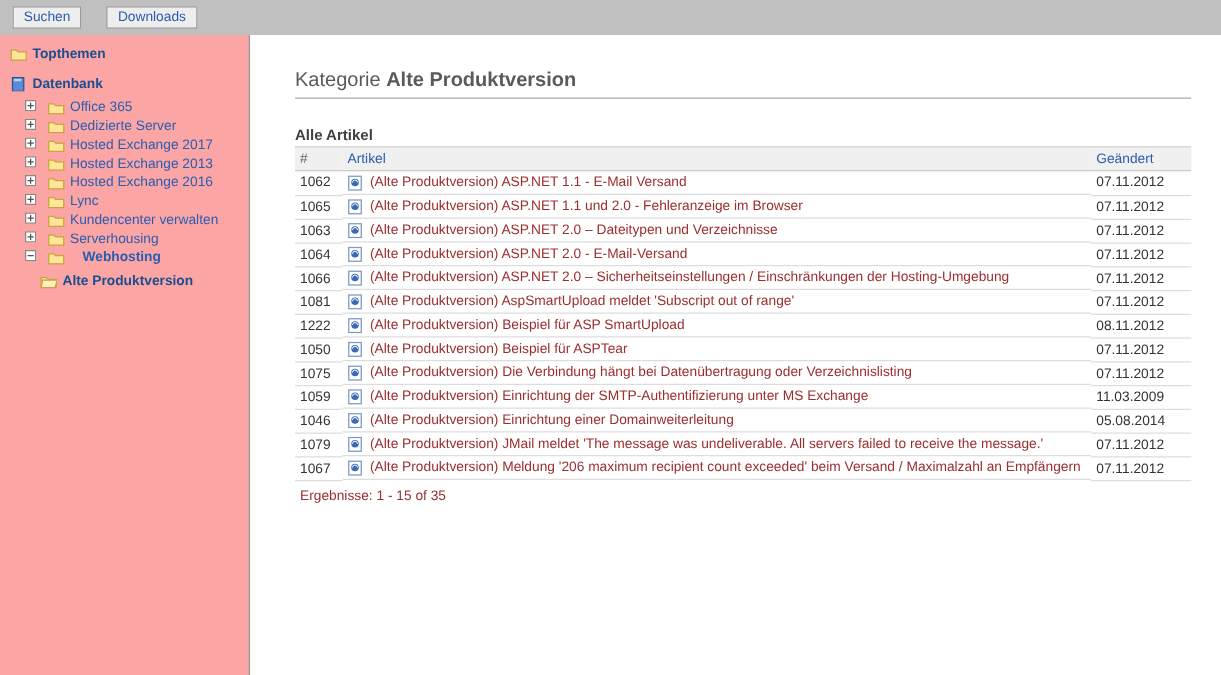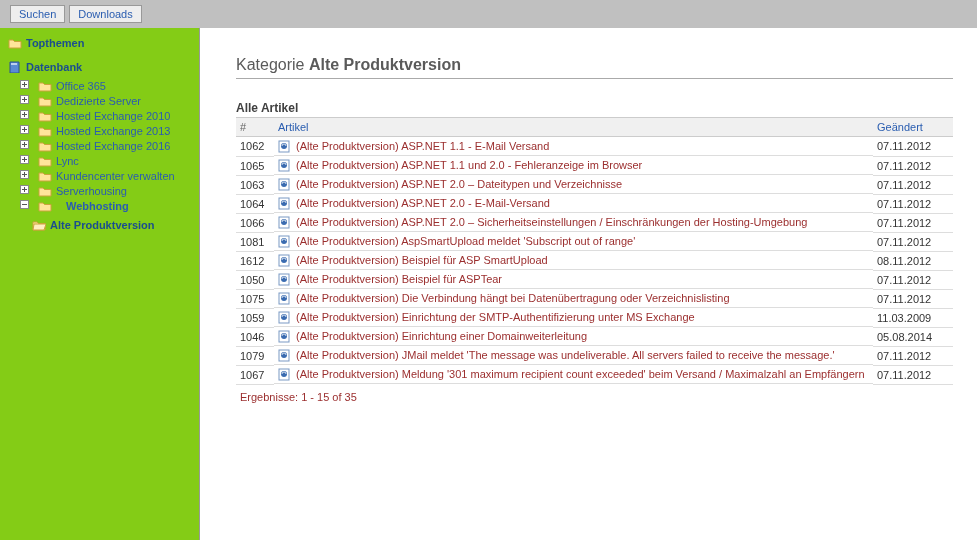--- a/index.html
+++ b/index.html
@@ -10,38 +10,38 @@
     background: #fff;
     color: #333;
     width: 977px;
   }
   .topbar {
     background: #c0c0c0;
     padding: 4px 10px;
     height: 28px;
     display: flex;
     align-items: center;
-    gap: 4px;
+    gap: 20px;
   }
   .topbar button {
     background: #eeeeee;
     border: 1px solid #999;
     color: #2a5db0;
     font-size: 11px;
     padding: 2px 8px;
     cursor: pointer;
   }
   .layout {
     display: flex;
   }
   .sidebar {
     width: 200px;
     border-right: 1px solid #999;
     padding: 6px 0 20px 6px;
-    background: #84cc16;
+    background: #fca5a5;
     min-height: 512px;
   }
   .side-section {
     margin-bottom: 6px;
   }
   .side-heading {
     display: flex;
     align-items: center;
     gap: 4px;
     color: #1a4e8e;
@@ -238,21 +238,21 @@
             <span class="icon">
               <svg width="9" height="9">
                 <use href="#ico-plus"></use>
               </svg>
             </span>
             <span class="icon">
               <svg width="14" height="12">
                 <use href="#ico-folder"></use>
               </svg>
             </span>
-            <span class="label">Hosted Exchange 2010</span>
+            <span class="label">Hosted Exchange 2017</span>
           </li>
           <li>
             <span class="icon">
               <svg width="9" height="9">
                 <use href="#ico-plus"></use>
               </svg>
             </span>
             <span class="icon">
               <svg width="14" height="12">
                 <use href="#ico-folder"></use>
@@ -422,21 +422,21 @@
               <span class="icon">
                 <svg width="12" height="13">
                   <use href="#ico-page"></use>
                 </svg>
               </span>
               <a>(Alte Produktversion) AspSmartUpload meldet 'Subscript out of range'</a>
             </td>
             <td class="chg">07.11.2012</td>
           </tr>
           <tr>
-            <td class="id">1612</td>
+            <td class="id">1222</td>
             <td class="title">
               <span class="icon">
                 <svg width="12" height="13">
                   <use href="#ico-page"></use>
                 </svg>
               </span>
               <a>(Alte Produktversion) Beispiel für ASP SmartUpload</a>
             </td>
             <td class="chg">08.11.2012</td>
           </tr>
@@ -501,21 +501,21 @@
             <td class="chg">07.11.2012</td>
           </tr>
           <tr>
             <td class="id">1067</td>
             <td class="title">
               <span class="icon">
                 <svg width="12" height="13">
                   <use href="#ico-page"></use>
                 </svg>
               </span>
-              <a>(Alte Produktversion) Meldung '301 maximum recipient count exceeded' beim Versand / Maximalzahl an Empfängern</a>
+              <a>(Alte Produktversion) Meldung '206 maximum recipient count exceeded' beim Versand / Maximalzahl an Empfängern</a>
             </td>
             <td class="chg">07.11.2012</td>
           </tr>
         </tbody>
     </table>
 
     <div class="results">Ergebnisse: 1 - 15 of 35</div>
 
   </div>
 </div>

